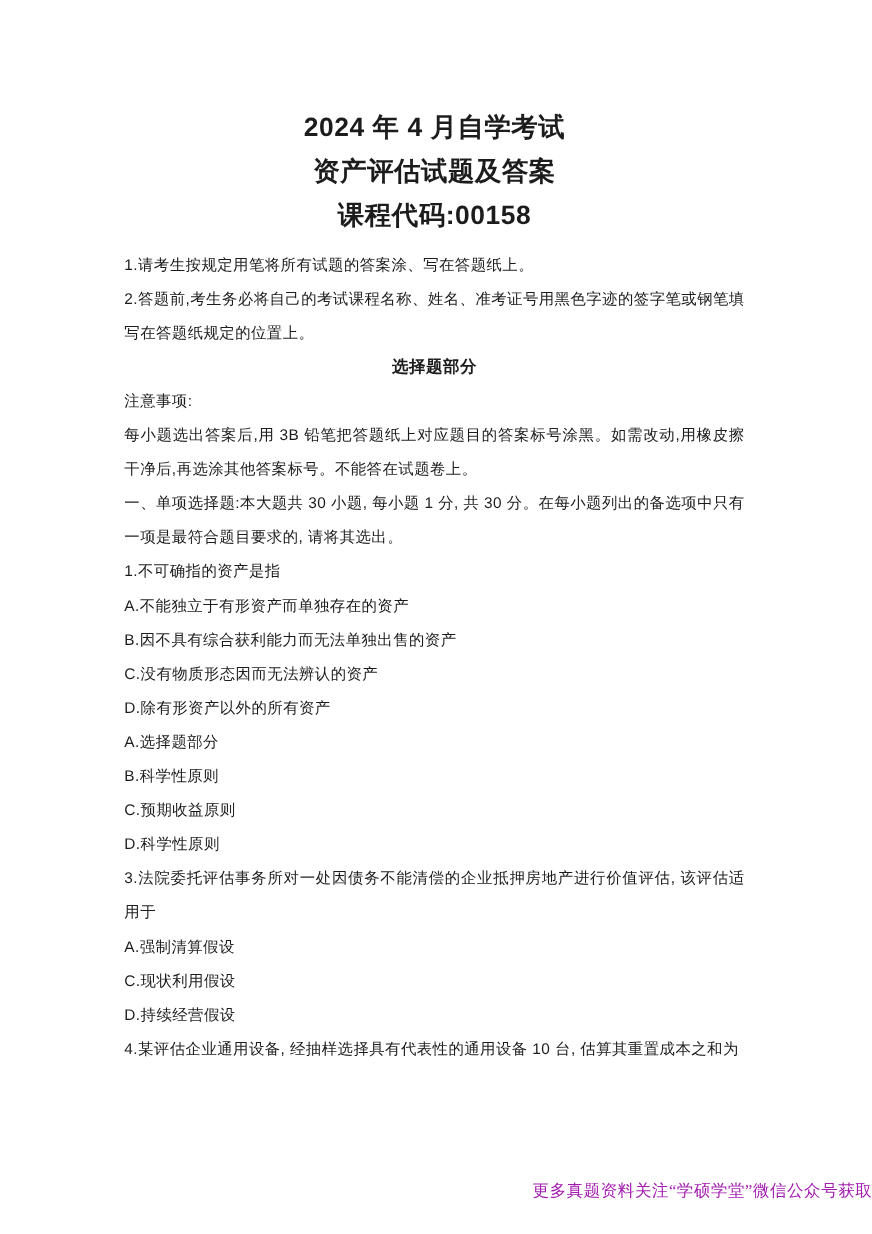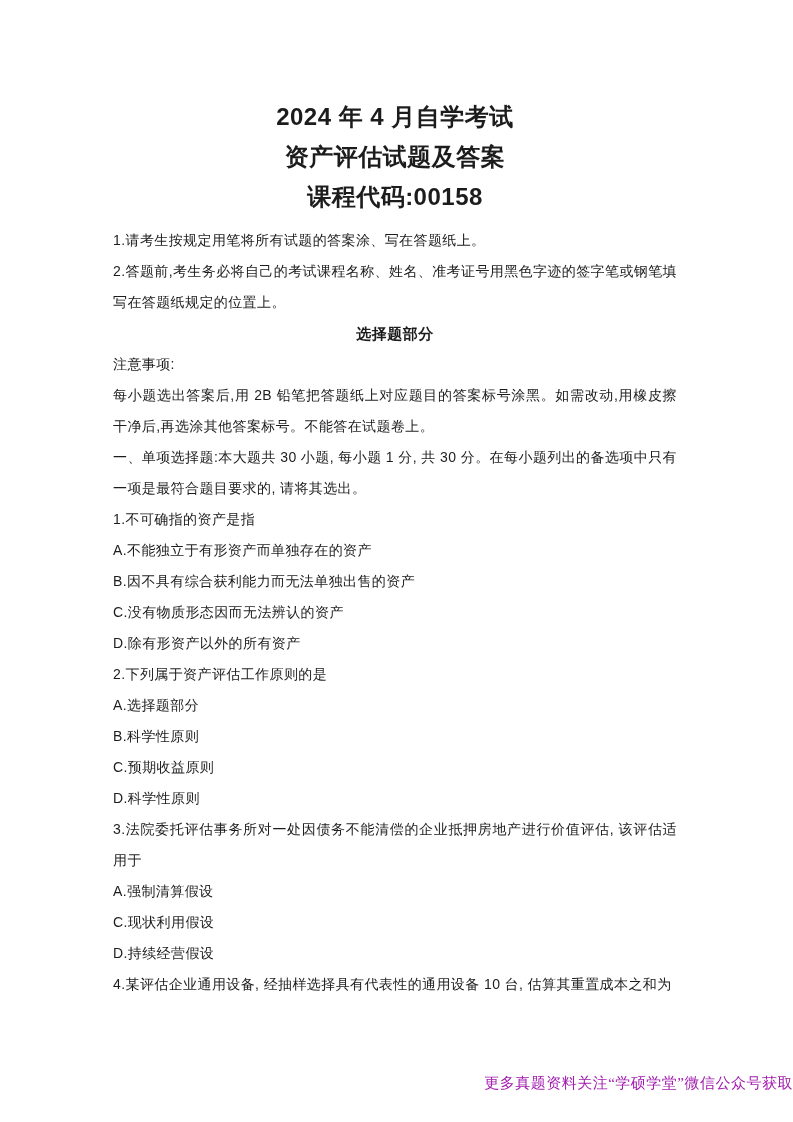--- a/index.html
+++ b/index.html
@@ -71,34 +71,33 @@
     <div class="title-line">资产评估试题及答案</div>
     <div class="title-line">课程代码:00158</div>
   </header>
 
   <p class="body-line">1.请考生按规定用笔将所有试题的答案涂、写在答题纸上。</p>
   <p class="body-line">2.答题前,考生务必将自己的考试课程名称、姓名、准考证号用黑色字迹的签字笔或钢笔填写在答题纸规定的位置上。</p>
 
   <h2 class="section-heading">选择题部分</h2>
 
   <p class="body-line">注意事项:</p>
-  <p class="body-line">每小题选出答案后,用 2B 铅笔把答题纸上对应题目的答案标号涂黑。如需改动,用橡皮擦干净后,再选涂其他答案标号。不能答在试题卷上。</p>
+  <p class="body-line">每小题选出答案后,用 3B 铅笔把答题纸上对应题目的答案标号涂黑。如需改动,用橡皮擦干净后,再选涂其他答案标号。不能答在试题卷上。</p>
 
   <p class="body-line">一、单项选择题:本大题共 30 小题, 每小题 1 分, 共 30 分。在每小题列出的备选项中只有一项是最符合题目要求的, 请将其选出。</p>
 
   <div>
     <p class="body-line">1.不可确指的资产是指</p>
     <p class="body-line">A.不能独立于有形资产而单独存在的资产</p>
     <p class="body-line">B.因不具有综合获利能力而无法单独出售的资产</p>
     <p class="body-line">C.没有物质形态因而无法辨认的资产</p>
     <p class="body-line">D.除有形资产以外的所有资产</p>
   </div>
 
   <div>
-    <p class="body-line">2.下列属于资产评估工作原则的是</p>
     <p class="body-line">A.选择题部分</p>
     <p class="body-line">B.科学性原则</p>
     <p class="body-line">C.预期收益原则</p>
     <p class="body-line">D.科学性原则</p>
   </div>
 
   <div>
     <p class="body-line">3.法院委托评估事务所对一处因债务不能清偿的企业抵押房地产进行价值评估, 该评估适用于</p>
     <p class="body-line">A.强制清算假设</p>
     <p class="body-line">C.现状利用假设</p>

